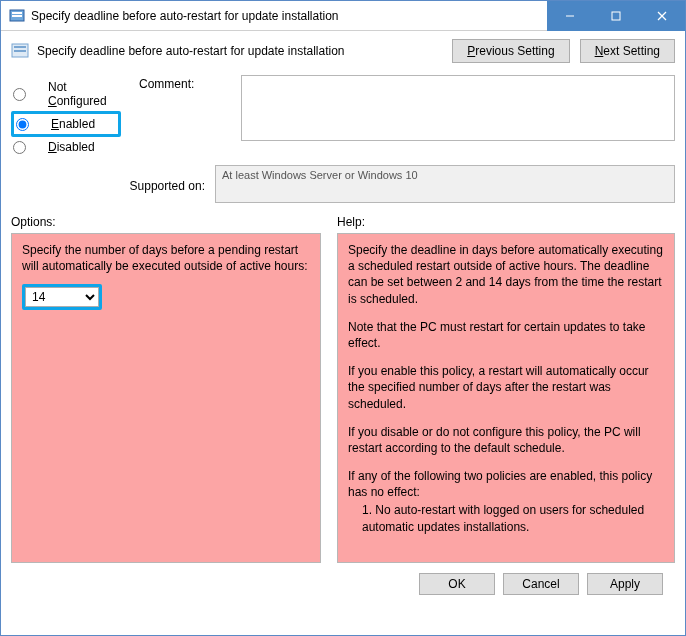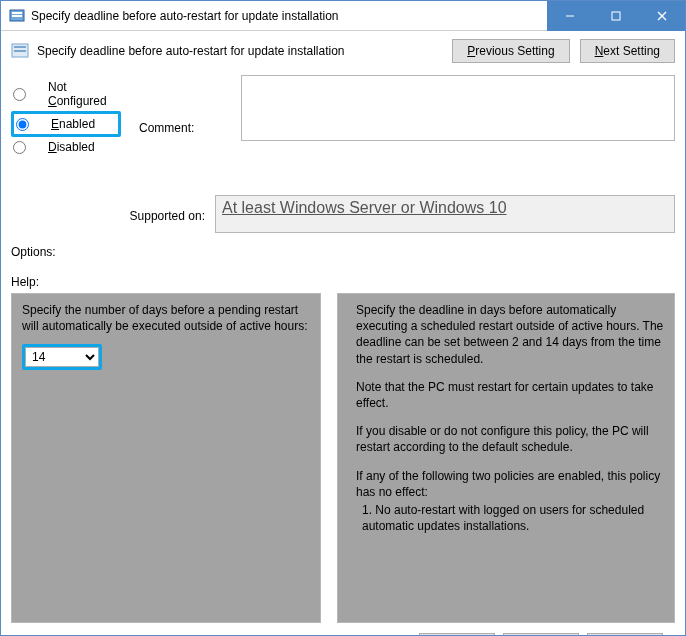--- a/index.html
+++ b/index.html
@@ -58,21 +58,21 @@
   .und { text-decoration: underline; }
   .cfg-row { display: flex; gap: 18px; margin-top: 4px; }
   .radios { width: 110px; padding-top: 2px; }
   .radio-item {
     display: flex; align-items: center; gap: 22px;
     padding: 3px 2px;
     cursor: pointer;
   }
   .radio-item input { margin: 0; }
   .highlight-red { border: 3px solid #0ea5e9; border-radius: 2px; }
-  .labels-col { width: 84px; text-align: left; padding-top: 2px; margin-top: 44px;}
+  .labels-col { width: 84px; text-align: left; padding-top: 2px;}
   .labels-col .lbl { height: 66px; }
   .fields-col { flex: 1; }
   textarea.comment {
     width: 100%;
     height: 66px;
     resize: none;
     border: 1px solid #b7b7b7;
     background: #fff;
     font-family: inherit;
     font-size: 12px;
@@ -82,55 +82,54 @@
   .supported-row { display: flex; gap: 10px; margin-top: 8px; align-items:center;}
   .supported-row .slabel { width: 194px; text-align: right; padding-top:4px;}
   .supported-box {
     flex:1;
     border: 1px solid #b7b7b7;
     background: #f0f0f0;
     color: #555;
     height: 38px;
     padding: 3px 6px;
     overflow-y: scroll;
-    font-size: 16px;
-    text-decoration: underline;
+    font-size: 11px;
   }
   .section-labels {
-    display:flex; margin-top: 12px; gap: 16px; flex-direction: column;
+    display:flex; margin-top: 12px; gap: 16px;
   }
   .section-labels .left { width: 310px; }
   .panes {
     display: flex; gap: 16px; margin-top: 4px;
     height: 330px;
   }
   .pane {
     border: 1px solid #b7b7b7;
-    background: #a3a3a3;
+    background: #fca5a5;
     padding: 8px 10px;
     font-size: 12px;
     line-height: 1.35;
     overflow: hidden;
   }
   .pane.left { width: 310px; }
   .pane.right { flex:1; position: relative; overflow-y: scroll;}
   .opt-text { margin-bottom: 10px; }
   .select-wrap {
     display:inline-block;
     text-decoration:underline;
   }
   select.days {
     width: 74px;
     border: 1px solid #adadad;
     background: #fff;
     font-family: inherit;
     font-size: 12px;
     padding: 1px 2px;
   }
-  .para { margin: 0 0 12px 8px; }
+  .para { margin: 0 0 12px 0; }
   .indent { padding-left: 14px; }
   .footer {
     display: flex; justify-content: flex-end; gap: 8px;
     padding: 10px 12px;
   }
   .btn.small { min-width: 76px; padding: 3px 14px; }
   
   textarea.comment::-webkit-scrollbar,
   .supported-box::-webkit-scrollbar,
   .pane.right::-webkit-scrollbar { width: 16px; }
@@ -230,20 +229,21 @@
       <div class="opt-text">Specify the number of days before a pending restart will automatically be executed outside of active hours:</div>
       <span class="select-wrap highlight-red">
         <select class="days">
           <option selected="">14</option>
         </select>
       </span>
     </div>
     <div class="pane right">
       <p class="para">Specify the deadline in days before automatically executing a scheduled restart outside of active hours. The deadline can be set between 2 and 14 days from the time the restart is scheduled.</p>
       <p class="para">Note that the PC must restart for certain updates to take effect.</p>
+      <p class="para">If you enable this policy, a restart will automatically occur the specified number of days after the restart was scheduled.</p>
       <p class="para">If you disable or do not configure this policy, the PC will restart according to the default schedule.</p>
       <p class="para" style="margin-bottom:2px">If any of the following two policies are enabled, this policy has no effect:</p>
       <div class="indent">1. No auto-restart with logged on users for scheduled automatic updates installations.</div>
     </div>
   </div>
 
   <div class="footer">
     <button class="btn small">OK</button>
     <button class="btn small">Cancel</button>
     <button class="btn small">Apply</button>

